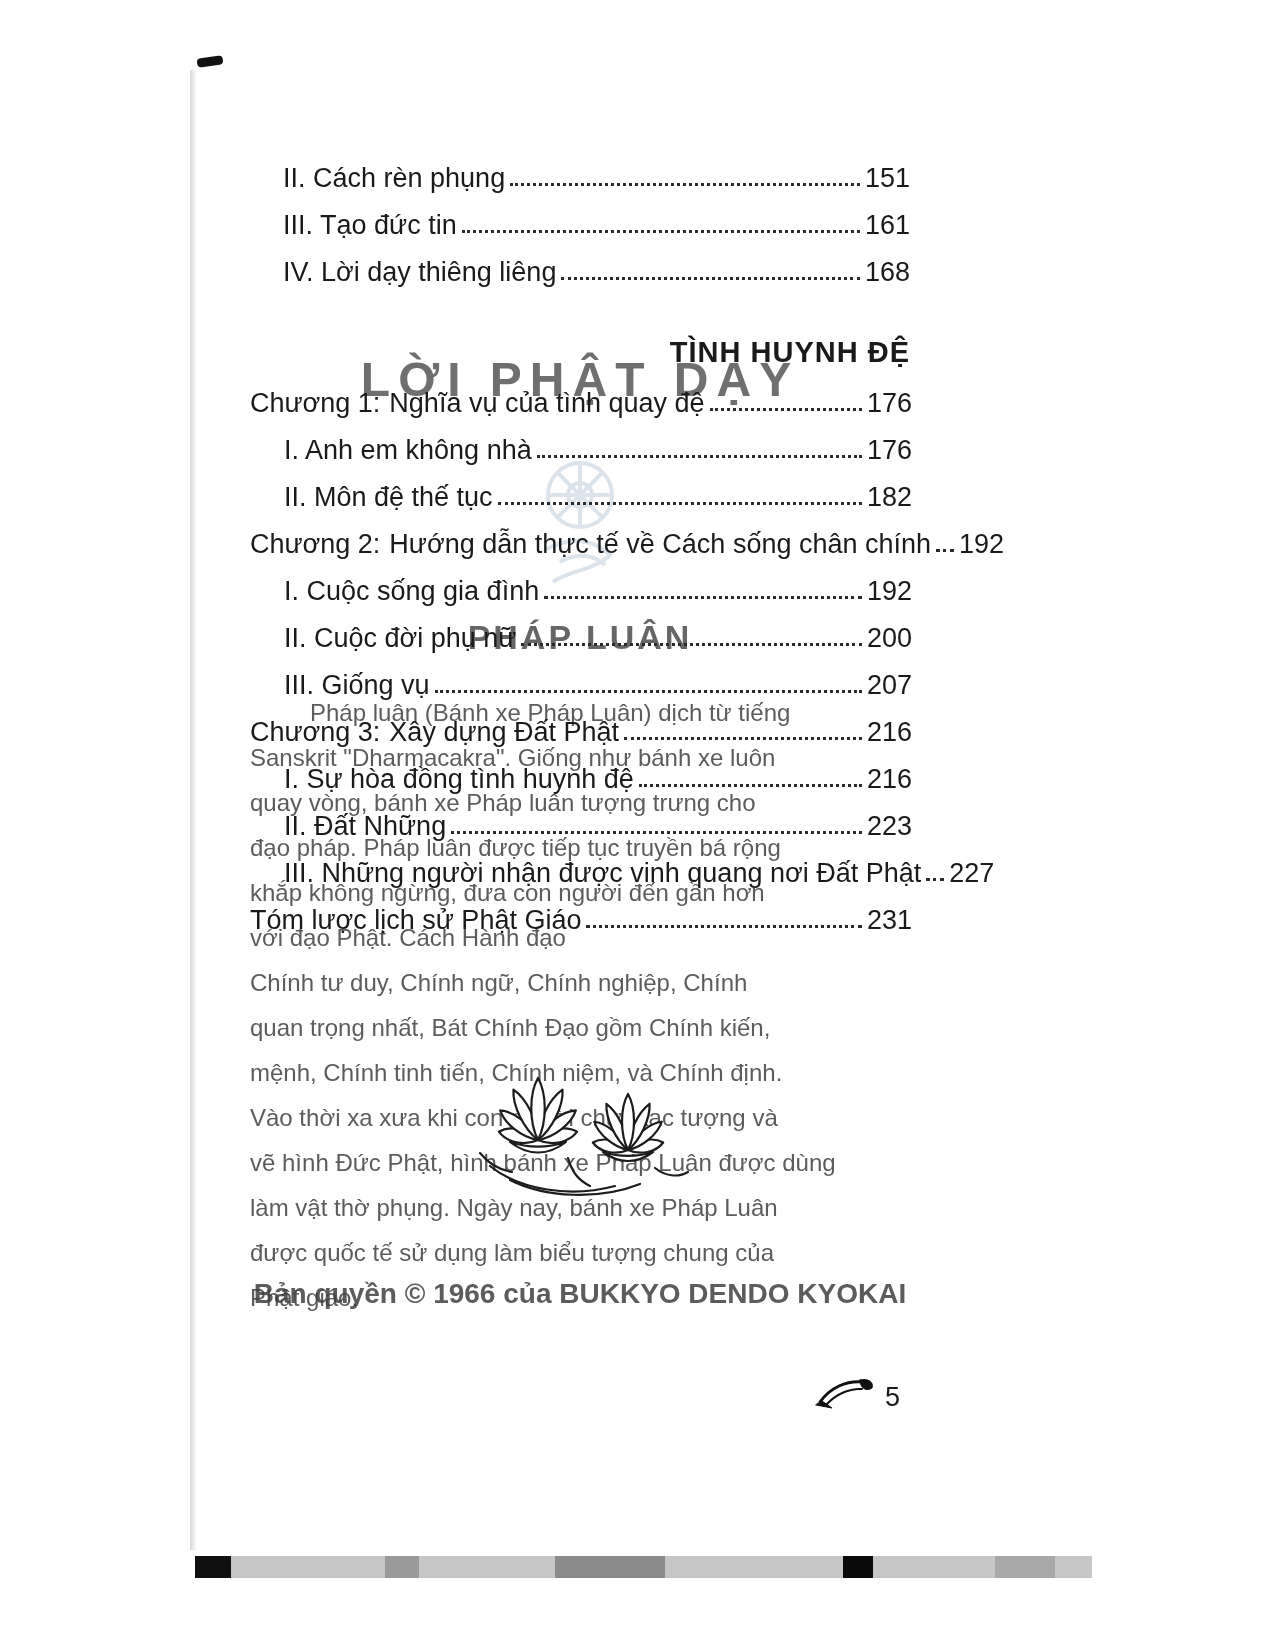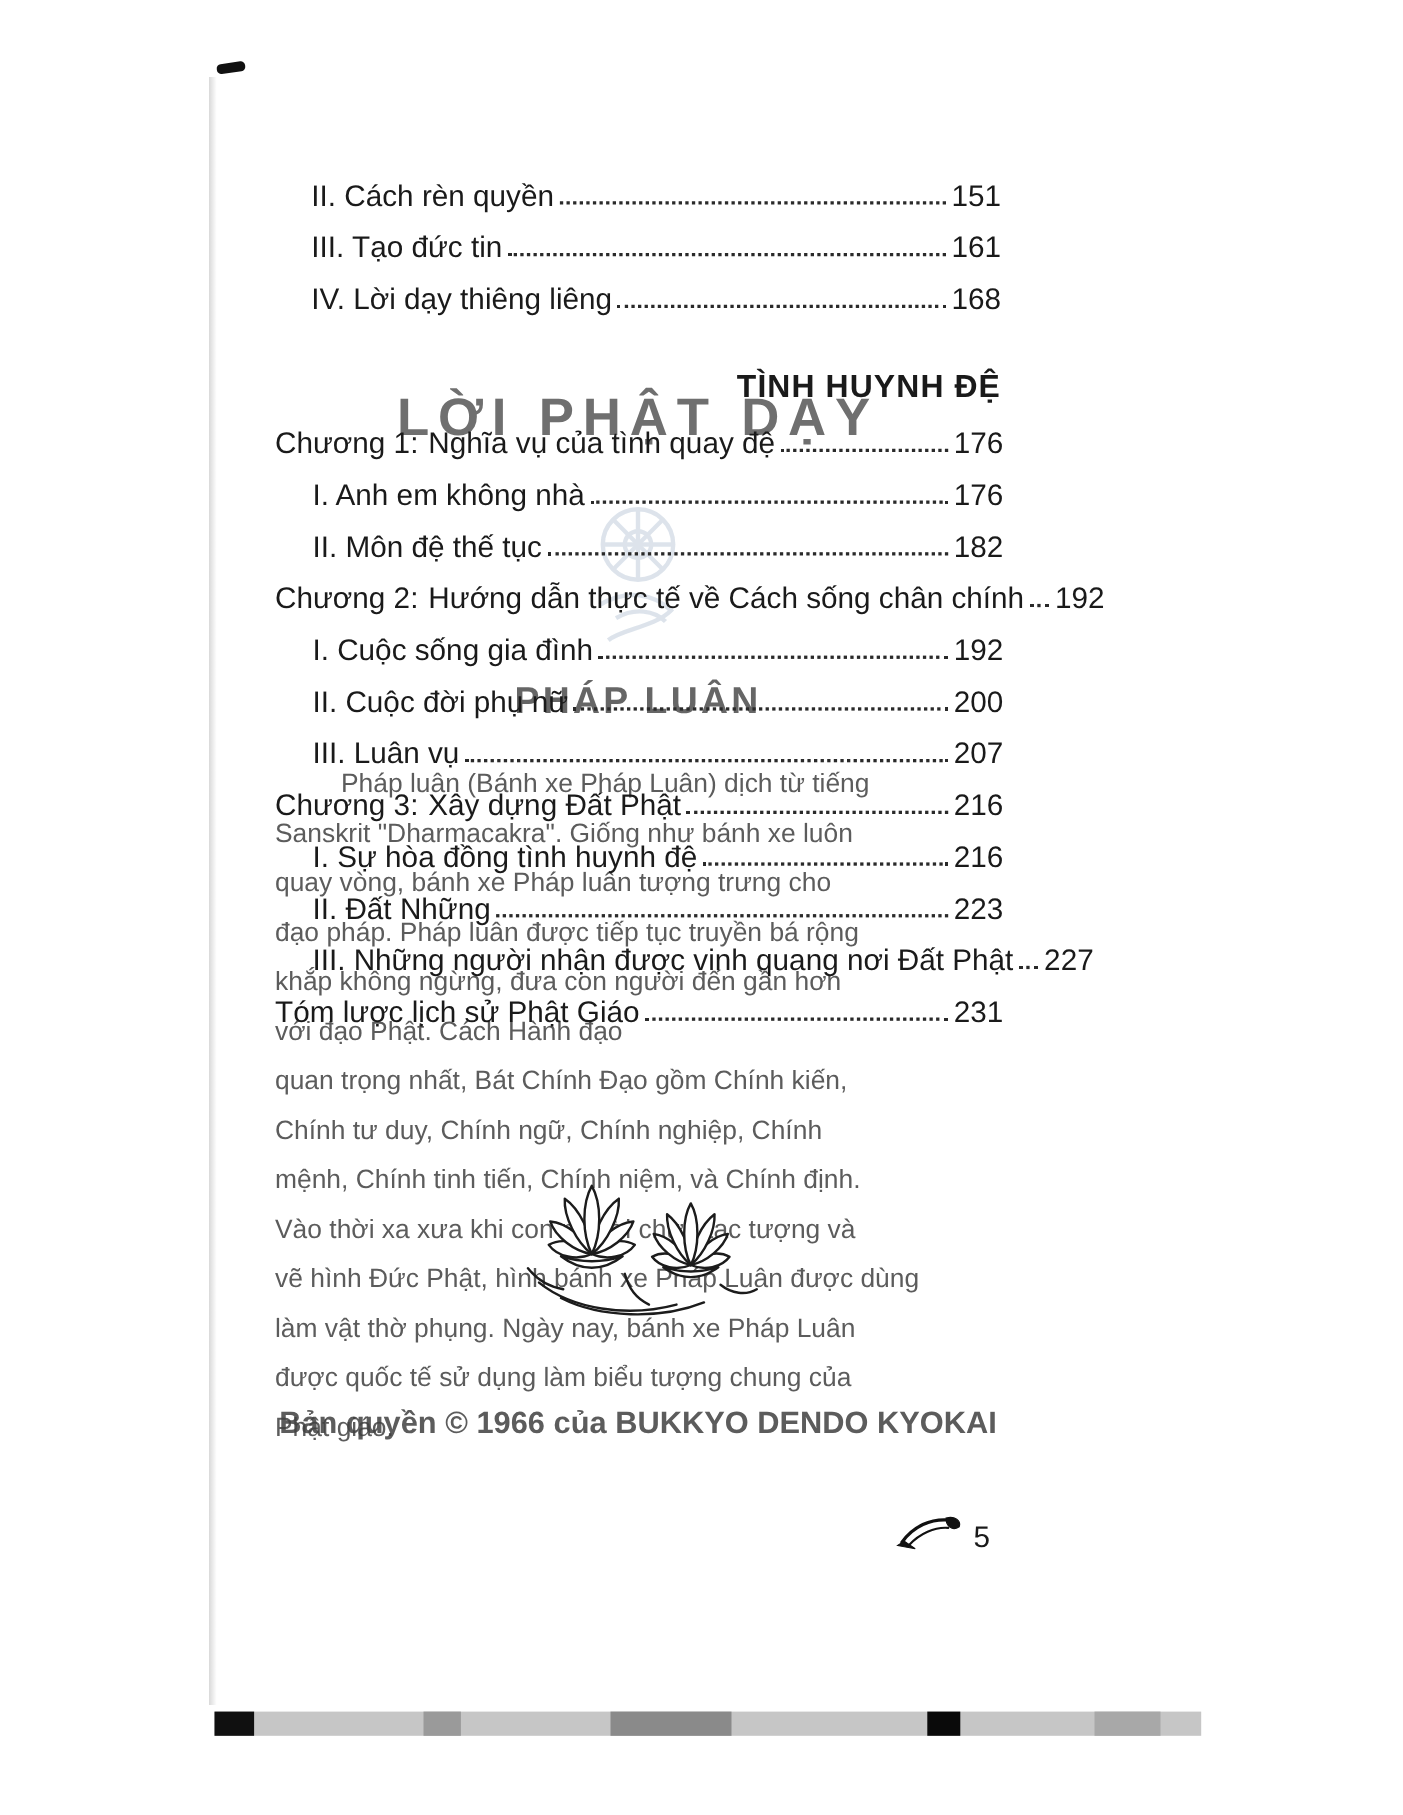--- a/index.html
+++ b/index.html
@@ -113,35 +113,35 @@
     </svg>
   </div>
   <div class="ghost ghost-subtitle">PHÁP LUÂN</div>
   <div class="ghost ghost-paragraph" id="ghost-paragraph">
       <div class="ghost-line">Pháp luân (Bánh xe Pháp Luân) dịch từ tiếng</div>
       <div class="ghost-line">Sanskrit "Dharmacakra". Giống như bánh xe luôn</div>
       <div class="ghost-line">quay vòng, bánh xe Pháp luân tượng trưng cho</div>
       <div class="ghost-line">đạo pháp. Pháp luân được tiếp tục truyền bá rộng</div>
       <div class="ghost-line">khắp không ngừng, đưa con người đến gần hơn</div>
       <div class="ghost-line">với đạo Phật. Cách Hành đạo</div>
+      <div class="ghost-line">Chính tư duy, Chính ngữ, Chính nghiệp, Chính</div>
       <div class="ghost-line">quan trọng nhất, Bát Chính Đạo gồm Chính kiến,</div>
-      <div class="ghost-line">Chính tư duy, Chính ngữ, Chính nghiệp, Chính</div>
       <div class="ghost-line">mệnh, Chính tinh tiến, Chính niệm, và Chính định.</div>
       <div class="ghost-line">Vào thời xa xưa khi con người chưa tạc tượng và</div>
       <div class="ghost-line">vẽ hình Đức Phật, hình bánh xe Pháp Luân được dùng</div>
       <div class="ghost-line">làm vật thờ phụng. Ngày nay, bánh xe Pháp Luân</div>
       <div class="ghost-line">được quốc tế sử dụng làm biểu tượng chung của</div>
       <div class="ghost-line">Phật giáo.</div>
     </div>
   <div class="ghost ghost-copy1">Bản quyền © 1966 của BUKKYO DENDO KYOKAI</div>
 
   <div class="toc toc-top" id="toc-top">
       <div class="toc-row">
 
-    <span class="label">II. Cách rèn quyền</span>
+    <span class="label">II. Cách rèn phụng</span>
     <span class="dots"></span>
     <span class="pagenum">151</span>
   </div>
       <div class="toc-row">
 
     <span class="label">III. Tạo đức tin</span>
     <span class="dots"></span>
     <span class="pagenum">161</span>
   </div>
       <div class="toc-row">
@@ -186,21 +186,21 @@
     <span class="pagenum">192</span>
   </div>
       <div class="toc-row indent">
 
     <span class="label">II. Cuộc đời phụ nữ</span>
     <span class="dots"></span>
     <span class="pagenum">200</span>
   </div>
       <div class="toc-row indent">
 
-    <span class="label">III. Luân vụ</span>
+    <span class="label">III. Giống vụ</span>
     <span class="dots"></span>
     <span class="pagenum">207</span>
   </div>
       <div class="toc-row">
     <span class="prefix">Chương 3:</span>
     <span class="label">Xây dựng Đất Phật</span>
     <span class="dots"></span>
     <span class="pagenum">216</span>
   </div>
       <div class="toc-row indent">

